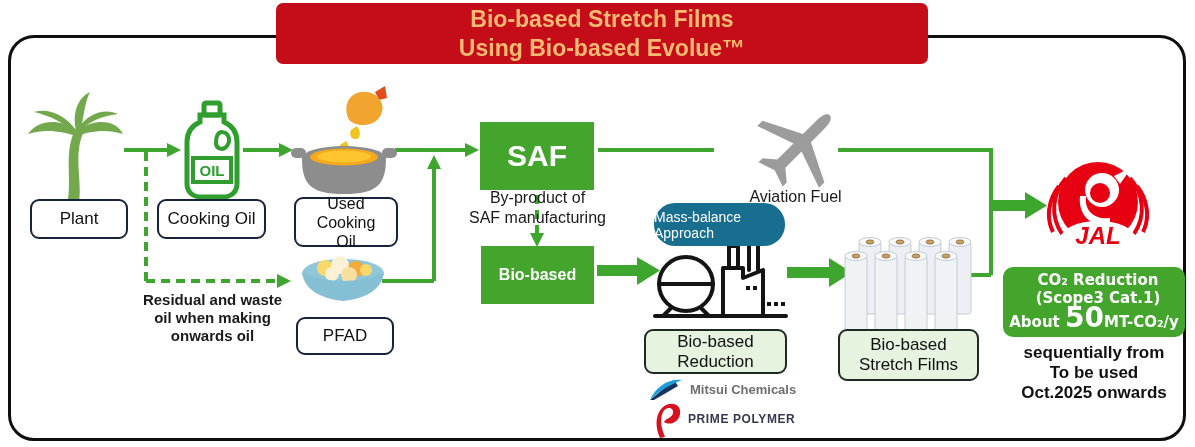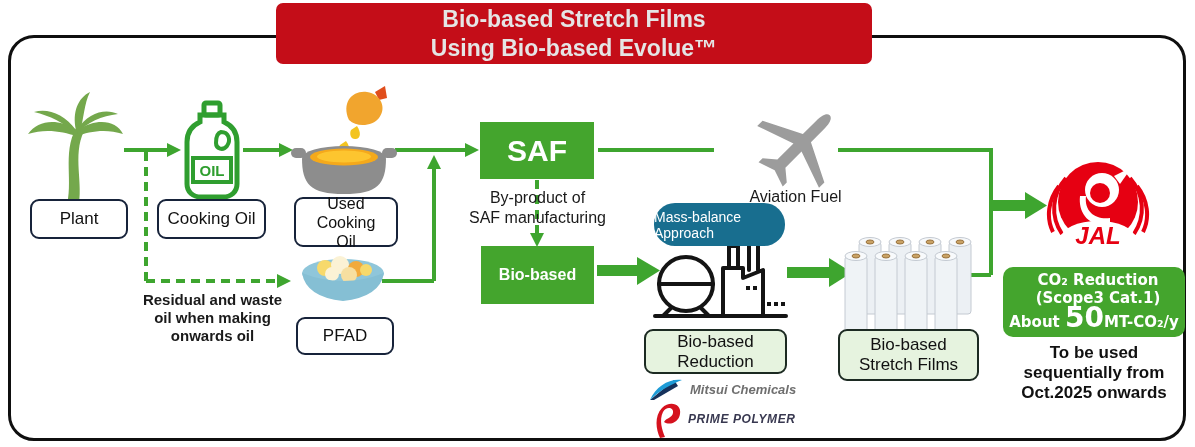--- a/index.html
+++ b/index.html
@@ -1,22 +1,22 @@
 <!DOCTYPE html>
 <html><head>
 <meta charset="utf-8">
 <style>
   html,body{margin:0;padding:0;background:#fff;}
   .canvas{position:relative;width:1195px;height:447px;background:#fff;overflow:hidden;
           font-family:"Liberation Sans",sans-serif;color:#111;}
   .frame{position:absolute;left:8px;top:35px;width:1172px;height:400px;
          border:3px solid #0f0f0f;border-radius:26px;background:#fff;z-index:0;}
-  .banner{position:absolute;left:276px;top:3px;width:596px;height:61px;background:#c40d18;
+  .banner{position:absolute;left:276px;top:3px;width:652px;height:61px;background:#c40d18;
           border-radius:7px;z-index:3;display:flex;flex-direction:column;justify-content:center;
-          align-items:center;color:#e5e5e5;font-weight:bold;font-size:23px;line-height:29px;text-align:center;}
+          align-items:center;color:#fdba74;font-weight:bold;font-size:23px;line-height:29px;text-align:center;}
   .connectors{position:absolute;left:0;top:0;z-index:1;}
   .node{position:absolute;z-index:2;}
   .labelbox{position:absolute;z-index:2;background:#fff;border:2px solid #17233a;border-radius:9px;
             display:flex;flex-direction:column;justify-content:center;align-items:center;
             font-size:17px;line-height:20px;text-align:center;}
   .greenbox{position:absolute;z-index:2;background:#44a52d;color:#fff;font-weight:bold;
             display:flex;flex-direction:column;justify-content:center;align-items:center;text-align:center;}
   .lightbox{position:absolute;z-index:2;background:#e6f3df;border:2px solid #1c2a22;border-radius:9px;
             display:flex;flex-direction:column;justify-content:center;align-items:center;
             font-size:17px;line-height:20px;text-align:center;}
@@ -26,21 +26,21 @@
   .note{position:absolute;z-index:2;text-align:center;color:#1a1a1a;}
   .co2box{position:absolute;left:1003px;top:267px;width:182px;height:70px;background:#44a52d;
           border-radius:10px;z-index:2;color:#fff;font-weight:bold;text-align:center;
           display:flex;flex-direction:column;justify-content:center;
           font-family:"DejaVu Sans","Liberation Sans",sans-serif;}
   .co2box .l{font-size:15px;line-height:18px;margin-left:8px;}
   .co2box .about-line{font-size:15px;line-height:22px;}
   .co2box .big{font-size:28px;margin-top:48px;}
   .usage{position:absolute;left:1000px;top:343px;width:188px;z-index:2;text-align:center;
          font-weight:bold;font-size:17px;line-height:20px;color:#111;}
-  .partner{position:absolute;z-index:2;display:flex;align-items:center;gap:6px;font-style:italic;}
+  .partner{position:absolute;z-index:2;display:flex;align-items:center;gap:6px;}
   .partner .mitsui-text{font-size:13px;font-weight:bold;color:#6f6f6f;}
   .partner .prime-text{font-size:12px;font-weight:bold;color:#383850;letter-spacing:0.6px;}
 </style>
 </head>
 <body>
 
 <div class="canvas">
 
   <div class="frame"></div>
 
@@ -139,21 +139,21 @@
       <circle cx="66" cy="23" r="6" fill="#f7d96b"></circle>
       <circle cx="32" cy="27" r="7" fill="#fbf2d5"></circle>
       <circle cx="49" cy="28" r="8" fill="#f7dfa0"></circle>
     </g>
     <path d="M2 26 Q6 50 43 54 Q80 50 84 26 Q43 42 2 26 Z" fill="#85bfd4"></path>
   </svg>
   <div class="labelbox" style="left:296px;top:317px;width:94px;height:34px">
     <div>PFAD</div>
   </div>
 
-  <div class="greenbox" style="left:480px;top:122px;width:114px;height:57px;font-size:30px">
+  <div class="greenbox" style="left:480px;top:122px;width:114px;height:68px;font-size:30px">
     <div>SAF</div>
   </div>
 
   <div class="note" style="left:455px;top:188px;width:165px;font-size:16px;line-height:20px">
     <div>By-product of</div>
     <div>SAF manufacturing</div>
   </div>
 
   <div class="greenbox" style="left:481px;top:246px;width:113px;height:58px;font-size:16px;line-height:20px">
     <div>Bio-based</div>
@@ -270,18 +270,18 @@
     <text x="52" y="94" text-anchor="middle" font-size="24" font-weight="bold" font-style="italic" fill="#e60012">JAL</text>
   </svg>
 
   <div class="co2box">
     <div class="l">CO₂ Reduction</div>
     <div class="l">(Scope3 Cat.1)</div>
     <div class="about-line"><span>About </span><span class="big">50</span><span>MT-CO₂/y</span></div>
   </div>
 
   <div class="usage">
+    <div>sequentially from</div>
     <div>To be used</div>
-    <div>sequentially from</div>
     <div>Oct.2025 onwards</div>
   </div>
 
 </div>
 
 </body></html>

